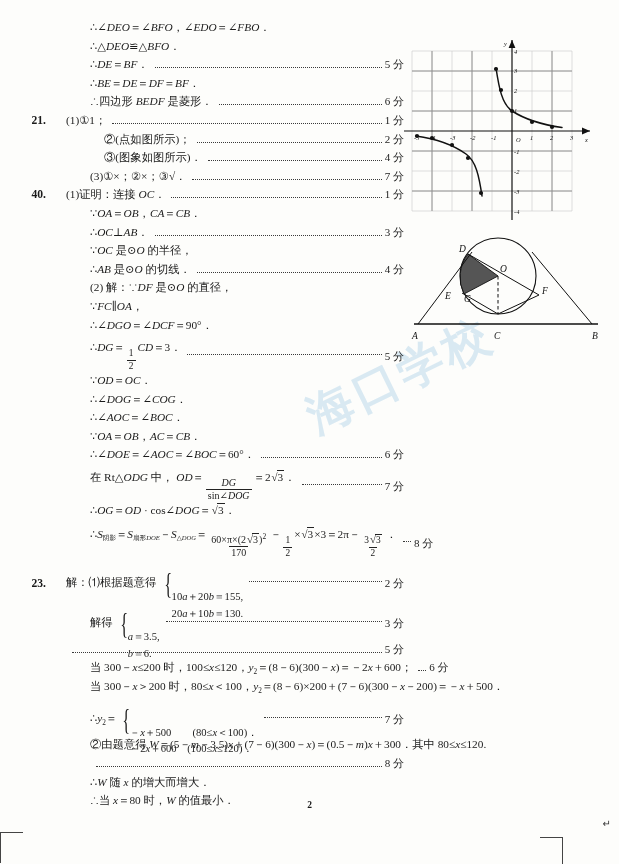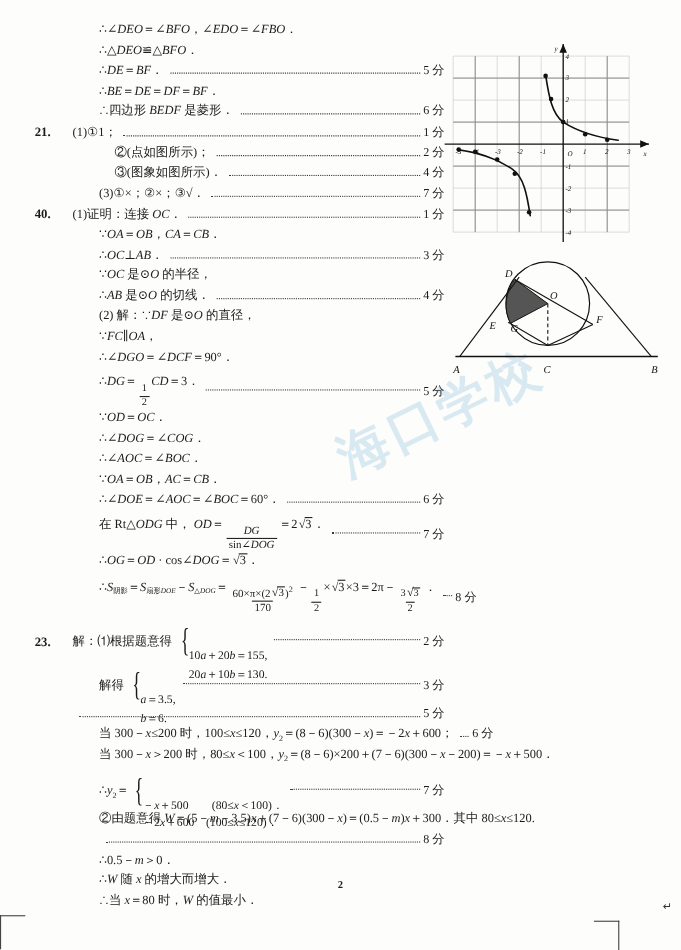--- a/index.html
+++ b/index.html
@@ -402,25 +402,20 @@
       </div>
 
     <div class="ln">
         <span class="qno"></span>
         <span class="ind0 body-txt"></span>
         <span class="dots"></span>
         <span class="score">8 分</span>
       </div>
 
 
-    <div class="ln">
-        <span class="qno"></span>
-        <span class="ind0 body-txt">∴0.5－<i>m</i>＞0．</span>
-        <span class="tail"></span>
-      </div>
 
     <div class="ln">
         <span class="qno"></span>
         <span class="ind0 body-txt">∴<i>W</i> 随 <i>x</i> 的增大而增大．</span>
         <span class="tail"></span>
       </div>
 
     <div class="ln">
         <span class="qno"></span>
         <span class="ind0 body-txt">∴当 <i>x</i>＝80 时，<i>W</i> 的值最小．</span>

